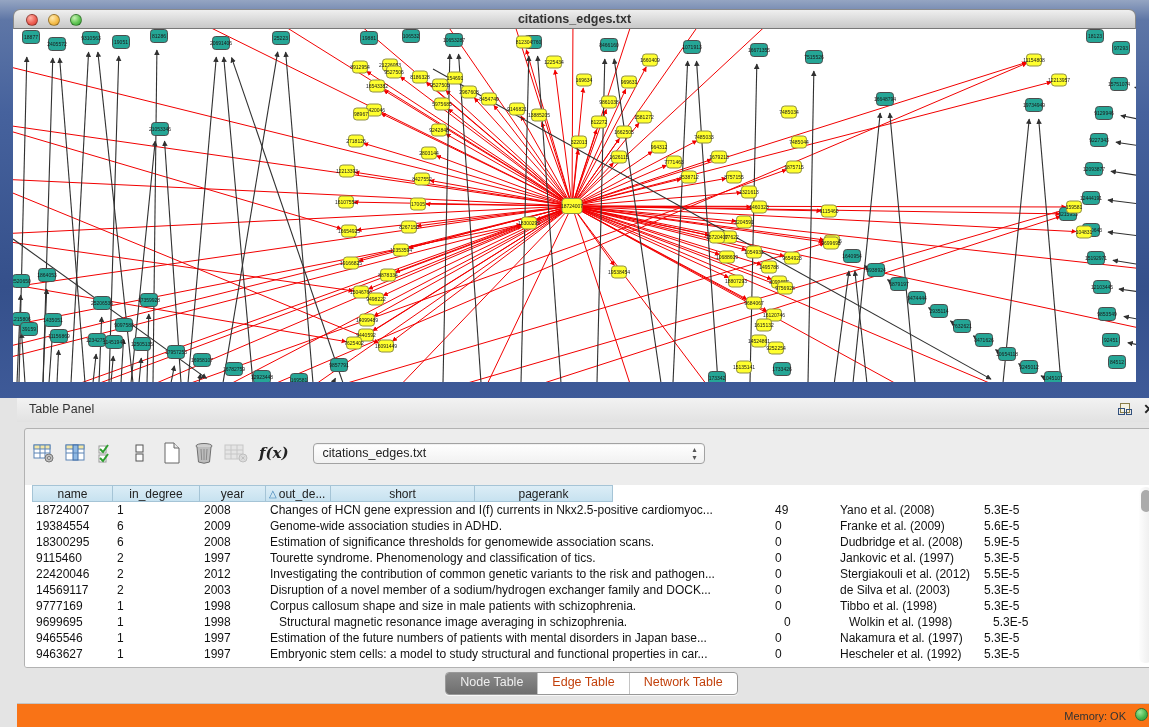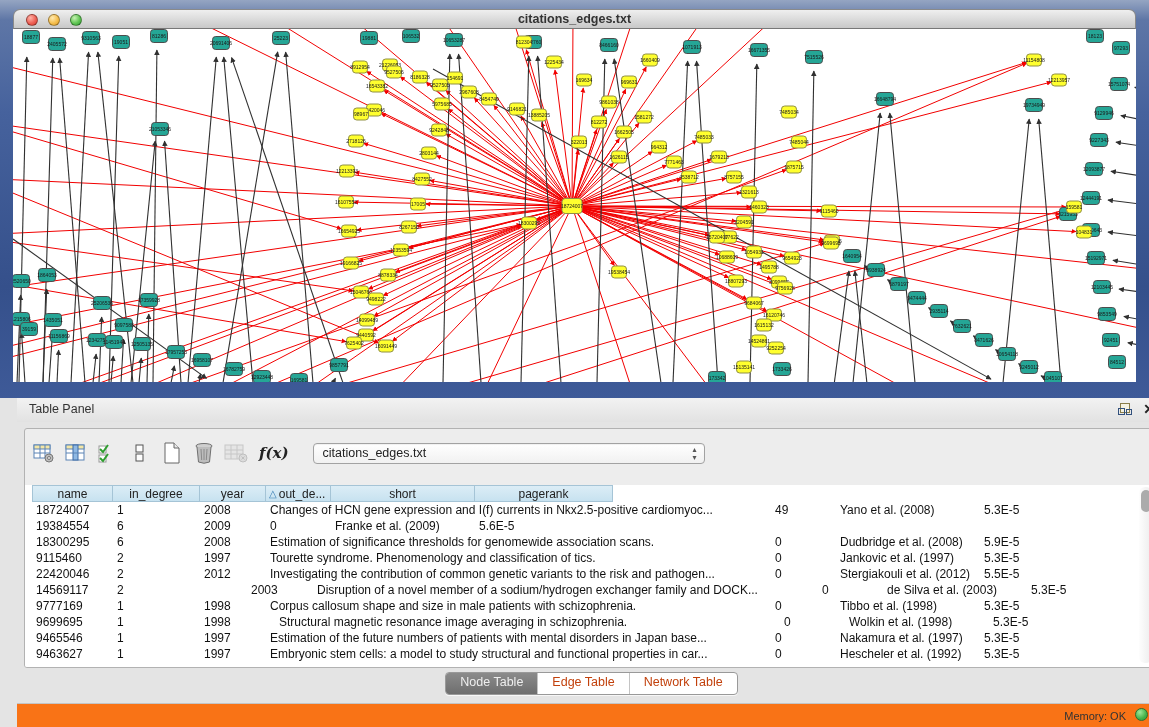--- a/index.html
+++ b/index.html
@@ -948,20 +948,21 @@
             <div class="td" style="width: 66px;">2008</div>
             <div class="td" style="width: 505px;">Changes of HCN gene expression and I(f) currents in Nkx2.5-positive cardiomyoc...</div>
             <div class="td" style="width: 65px;">49</div>
             <div class="td" style="width: 144px;">Yano et al. (2008)</div>
             <div class="td" style="width: 138px;">5.3E-5</div>
           </div>
           <div class="tr">
             <div class="td" style="width: 81px;">19384554</div>
             <div class="td" style="width: 87px;">6</div>
             <div class="td" style="width: 66px;">2009</div>
+            <div class="td" style="width: 505px;">Genome-wide association studies in ADHD.</div>
             <div class="td" style="width: 65px;">0</div>
             <div class="td" style="width: 144px;">Franke et al. (2009)</div>
             <div class="td" style="width: 138px;">5.6E-5</div>
           </div>
           <div class="tr">
             <div class="td" style="width: 81px;">18300295</div>
             <div class="td" style="width: 87px;">6</div>
             <div class="td" style="width: 66px;">2008</div>
             <div class="td" style="width: 505px;">Estimation of significance thresholds for genomewide association scans.</div>
             <div class="td" style="width: 65px;">0</div>
@@ -982,21 +983,21 @@
             <div class="td" style="width: 87px;">2</div>
             <div class="td" style="width: 66px;">2012</div>
             <div class="td" style="width: 505px;">Investigating the contribution of common genetic variants to the risk and pathogen...</div>
             <div class="td" style="width: 65px;">0</div>
             <div class="td" style="width: 144px;">Stergiakouli et al. (2012)</div>
             <div class="td" style="width: 138px;">5.5E-5</div>
           </div>
           <div class="tr">
             <div class="td" style="width: 81px;">14569117</div>
             <div class="td" style="width: 87px;">2</div>
-            <div class="td" style="width: 66px; margin-left: 47px;">2003</div>
+            <div class="td" style="width: 66px;">2003</div>
             <div class="td" style="width: 505px;">Disruption of a novel member of a sodium/hydrogen exchanger family and DOCK...</div>
             <div class="td" style="width: 65px;">0</div>
             <div class="td" style="width: 144px;">de Silva et al. (2003)</div>
             <div class="td" style="width: 138px;">5.3E-5</div>
           </div>
           <div class="tr">
             <div class="td" style="width: 81px;">9777169</div>
             <div class="td" style="width: 87px;">1</div>
             <div class="td" style="width: 66px;">1998</div>
             <div class="td" style="width: 505px;">Corpus callosum shape and size in male patients with schizophrenia.</div>

